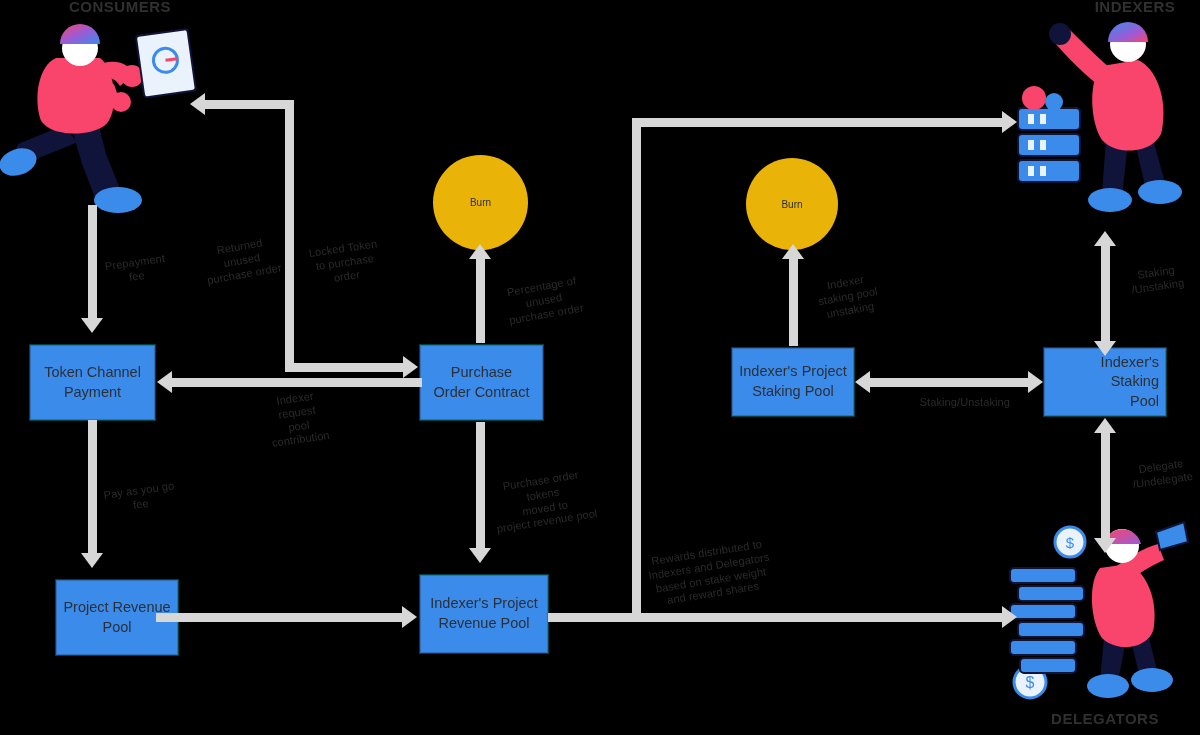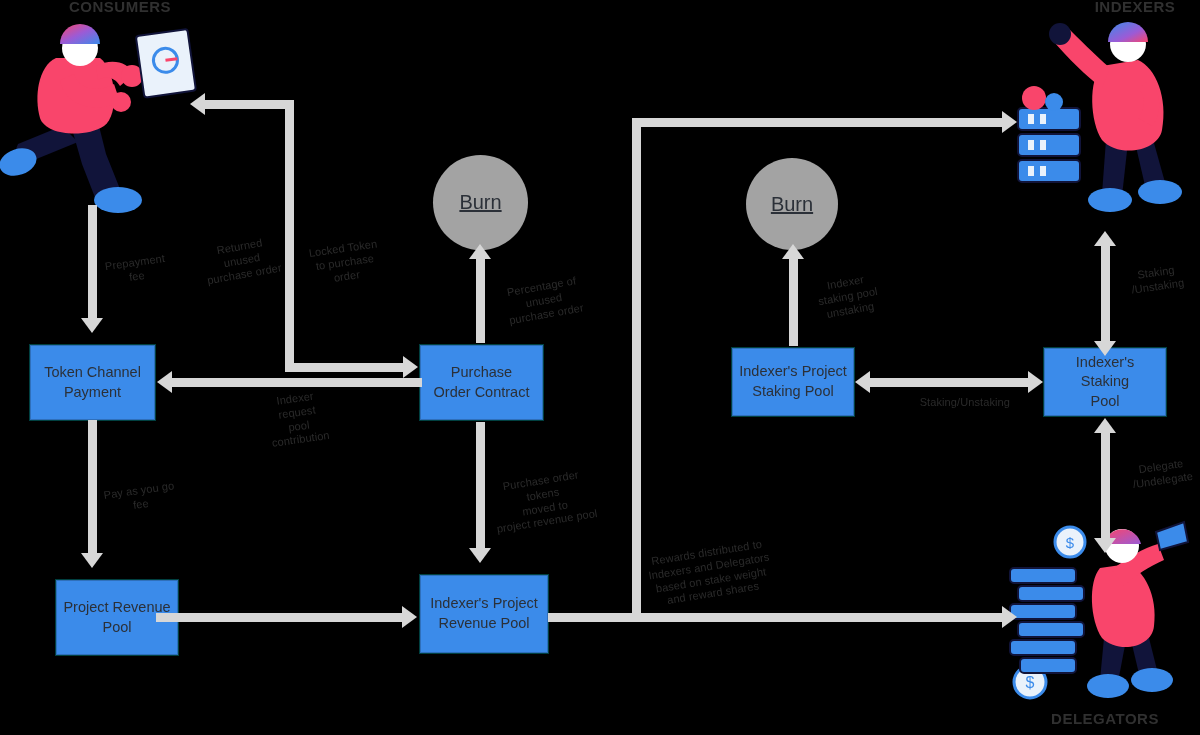--- a/index.html
+++ b/index.html
@@ -14,23 +14,23 @@
     text-align:center;color:#2b3038;
     font-size:14.5px;line-height:1.35;font-weight:400;
     box-sizing:border-box;padding:4px 6px;
     box-shadow:0 0 0 1px rgba(0,255,255,.25);
   }
   .box span{display:block;}
 
   
   .burn{
     position:absolute;border-radius:50%;
-    background:#a3a3a3;
+    background:#eab308;
     display:flex;align-items:center;justify-content:center;
-    color:#2b3038;font-size:20px;text-decoration:underline;
+    color:#2b3038;font-size:10px;
   }
 
   
   .bar{position:absolute;background:#d7d7d7;}
   .bar.v{width:9px;}
   .bar.h{height:9px;}
   .head{position:absolute;width:0;height:0;}
   .head.up{border-left:11px solid transparent;border-right:11px solid transparent;border-bottom:15px solid #d7d7d7;}
   .head.down{border-left:11px solid transparent;border-right:11px solid transparent;border-top:15px solid #d7d7d7;}
   .head.left{border-top:11px solid transparent;border-bottom:11px solid transparent;border-right:15px solid #d7d7d7;}
@@ -183,21 +183,21 @@
     <span style="white-space: pre-line;">Purchase
 Order Contract</span>
   </div>
 
   <div class="box" style="left:732px;top:348px;width:122px;height:68px;">
     <span style="white-space: pre-line;">Indexer's Project
 Staking Pool</span>
   </div>
 
   <div class="box" style="left:1044px;top:348px;width:122px;height:68px;">
-    <span style="white-space: pre-line;">Indexer's  Staking
+    <span style="white-space: pre-line; text-align: right;">Indexer's  Staking
 Pool</span>
   </div>
 
   <div class="box" style="left:32px;top:580px;width:122px;height:75px;margin-left:24px;">
     <span style="white-space: pre-line;">Project Revenue
 Pool</span>
   </div>
 
   <div class="box" style="left:420px;top:575px;width:128px;height:78px;">
     <span style="white-space: pre-line;">Indexer's Project

